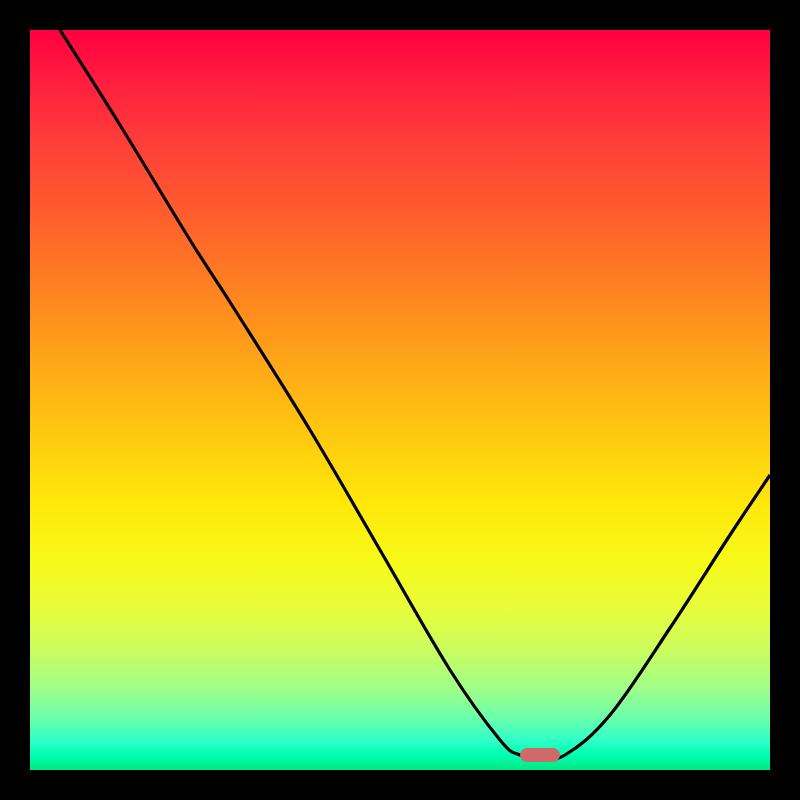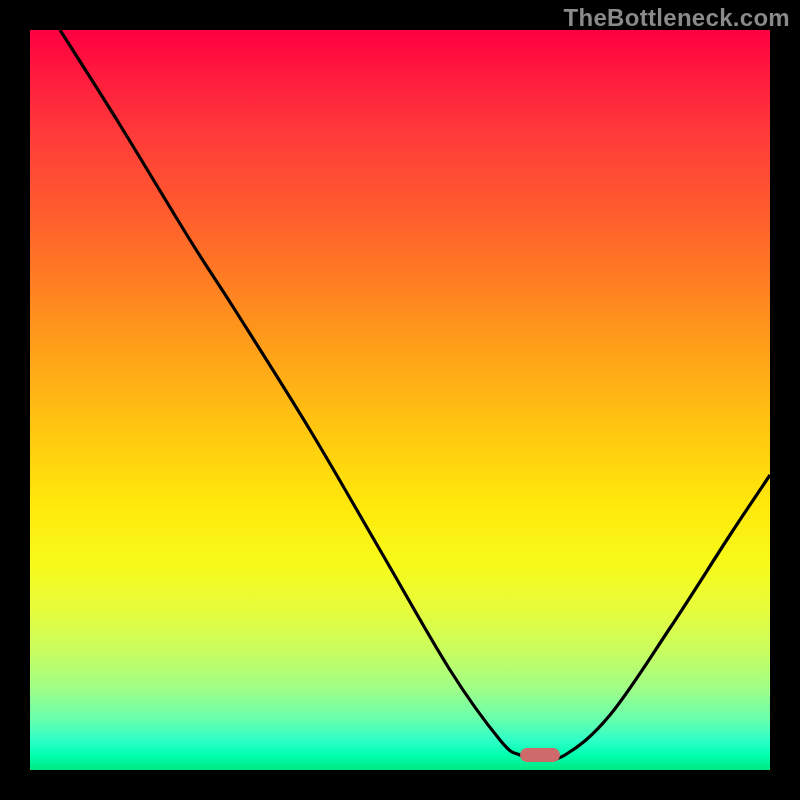--- a/index.html
+++ b/index.html
@@ -72,14 +72,13 @@
 </head>
 <body>
 
 <div class="frame">
   <div class="plot">
     <svg class="curve" viewBox="0 0 740 740" preserveAspectRatio="none">
       <path d="M 30,0 C 40.8,17.099999999999998 66.6,57.2 90,95 C 113.4,132.8 139.3,176.7 160,210 C 180.7,243.3 183.4,245.8 205,280 C 226.6,314.2 253.9,356.8 280,400 C 306.1,443.2 324.8,476.8 350,520 C 375.2,563.2 398.4,605.8 420,640 C 441.6,674.2 457.4,694.7 470,710 C 482.6,725.3 482.8,721.76 490,725 C 497.2,728.24 501.9,728 510,728 C 518.1,728 522.4,732.74 535,725 C 547.6,717.26 561.1,707.86 580,685 C 598.9,662.14 618.4,630.4 640,598 C 661.6,565.6 682,532.54 700,505 C 718,477.46 732.8,455.8 740,445 " id="curve-path" fill="none" stroke="#000" stroke-width="3.2"></path>
     </svg>
     <div class="marker" id="marker" style="left: 510px; top: 725px; width: 40px; height: 14px; border-radius: 7px; background: rgb(207, 106, 106);"></div>
   </div>
-  <div class="watermark">TheBottleneck.com</div>
 </div>
 
 </body></html>

